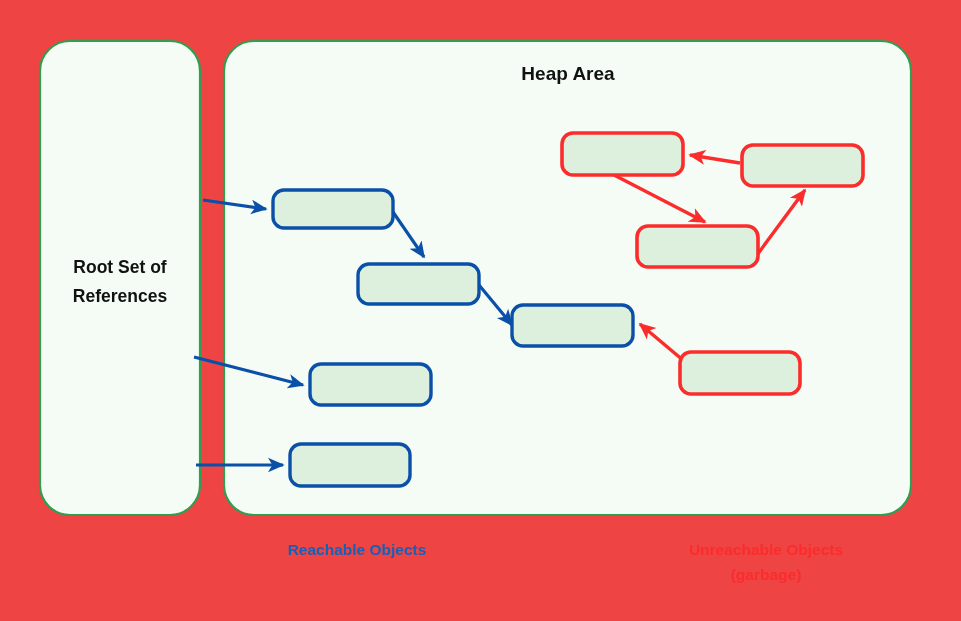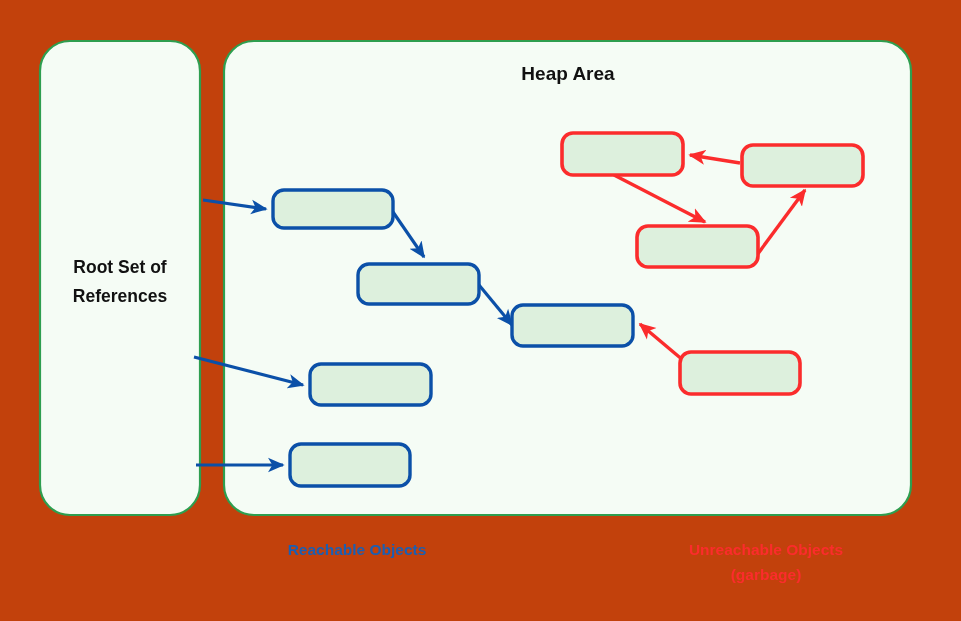--- a/index.html
+++ b/index.html
@@ -4,21 +4,21 @@
 <style>
   html, body {
     margin: 0;
     padding: 0;
     background: #ffffff;
   }
   #canvas {
     position: relative;
     width: 961px;
     height: 621px;
-    background: #c2410c;
+    background: #ef4444;
     font-family: "Liberation Sans", sans-serif;
     overflow: hidden;
   }
   svg#diagram {
     position: absolute;
     left: 0;
     top: 0;
     width: 961px;
     height: 621px;
   }

